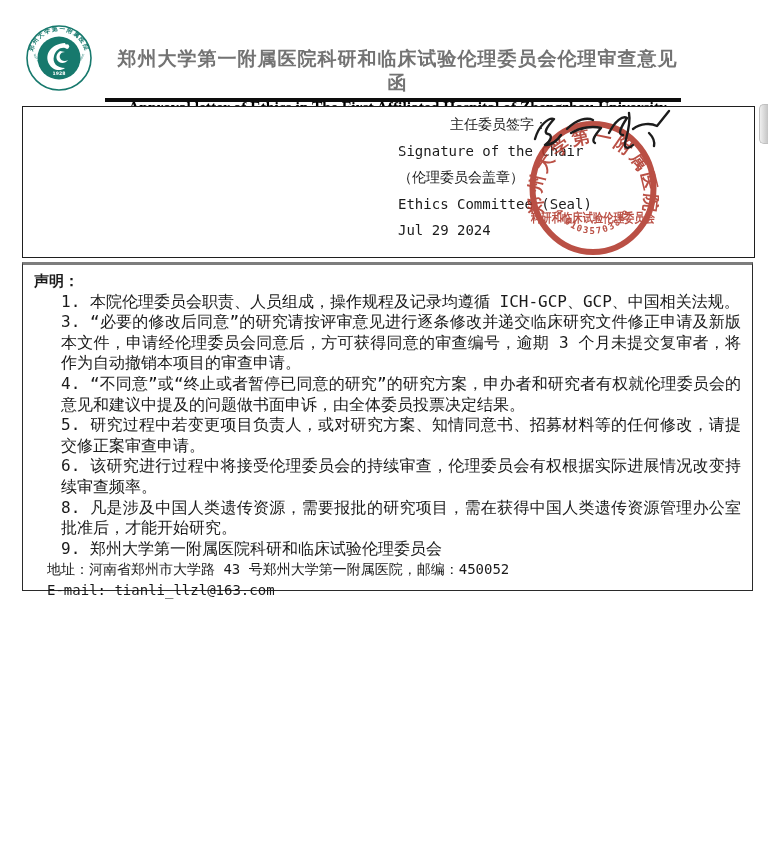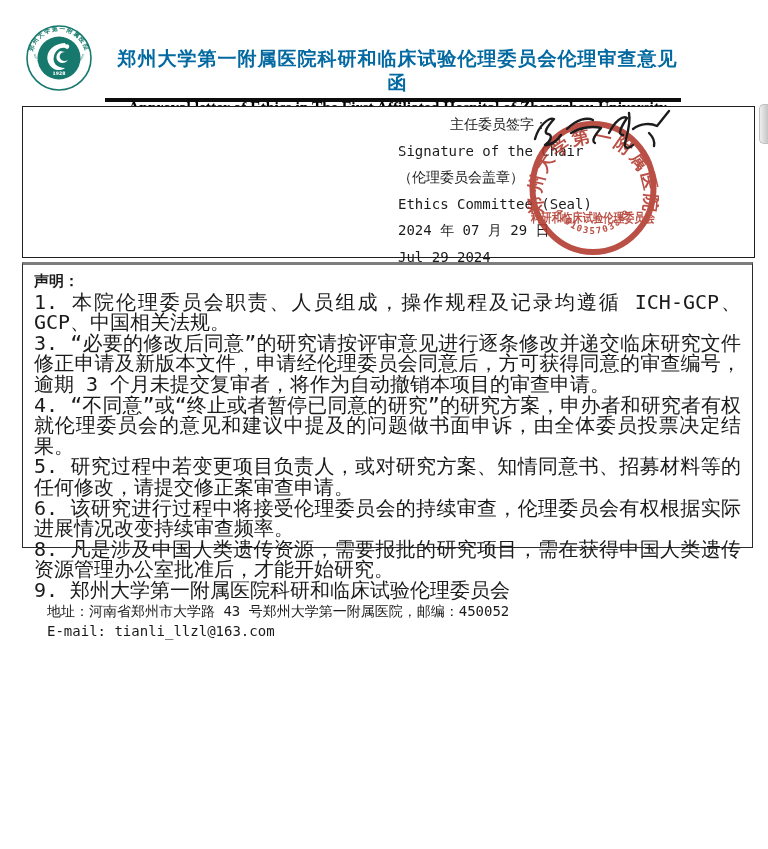--- a/index.html
+++ b/index.html
@@ -5,47 +5,47 @@
   html,body{margin:0;padding:0;background:#ffffff;}
   .page{
     position:relative;width:768px;height:849px;background:#ffffff;overflow:hidden;
     font-family:"DejaVu Sans Mono","Liberation Mono",monospace;color:#1a1a1a;
   }
   
   .logo-wrap{position:absolute;left:13px;top:18px;width:94px;height:80px;}
   .title-block{position:absolute;left:110px;top:46px;width:575px;text-align:center;}
   .title-zh{
     font-family:"DejaVu Sans","Liberation Sans",sans-serif;
-    font-weight:bold;font-size:19px;letter-spacing:1px;color:#0369a1;line-height:24px;
+    font-weight:bold;font-size:19px;letter-spacing:1px;color:#737373;line-height:24px;
   }
   .title-en{
     font-family:"Liberation Serif","DejaVu Serif",serif;
     font-weight:bold;font-size:15.5px;color:#000;line-height:20px;margin-top:3px;
   }
   .head-rule{position:absolute;left:105px;top:98px;width:576px;height:4px;background:#0d0d0d;}
   
   .box-signature{
     position:absolute;left:22px;top:106px;width:731px;height:150px;
     border:1.5px solid #1f1f1f;background:#fff;
   }
   .box-statement{
-    position:absolute;left:22px;top:262px;width:731px;height:286px;
+    position:absolute;left:22px;top:262px;width:731px;height:329px;
     border:1.5px solid #2a2a2a;border-top:3px solid #7d7d7d;background:#fff;
     box-sizing:border-box;padding:6px 11px 16px 11px;
   }
   
   .sig-lines{position:absolute;left:363px;top:4px;width:280px;font-size:14px;line-height:26.5px;}
   .sig-line{white-space:nowrap;margin-left:12px;}
   .sig-line.first{padding-left:52px;}
   .seal-svg{position:absolute;left:504px;top:12px;width:132px;height:138px;}
   .hand-sig{position:absolute;left:498px;top:-8px;width:156px;height:58px;}
   
   .stmt-heading{font-weight:bold;font-size:15px;line-height:20.6px;
     font-family:"DejaVu Sans","Liberation Sans",sans-serif;}
-  .stmt-item{font-size:20px;line-height:20.6px;text-align:justify;}
+  .stmt-item{font-size:16px;line-height:20.6px;text-align:justify;margin-left:27px;}
   .stmt-sub{font-size:14px;line-height:20.6px;padding-left:13px;white-space:nowrap;}
   
   .scroll-thumb{
     position:absolute;right:0;top:104px;width:8px;height:38px;
     background:linear-gradient(to right,#efefef,#c4c4c4);
     border:1px solid #c0c0c0;border-right:none;border-radius:5px 0 0 5px;
   }
 </style>
 </head>
 <body>
@@ -77,21 +77,20 @@
     <div class="title-en">Approval letter of Ethics in The First Affiliated Hospital of Zhengzhou University</div>
   </div>
   <div class="head-rule"></div>
 
   <div class="box-signature">
     <div class="sig-lines">
       <div class="sig-line first">主任委员签字：</div>
       <div class="sig-line">Signature of the Chair</div>
       <div class="sig-line">（伦理委员会盖章）</div>
       <div class="sig-line">Ethics Committee (Seal)</div>
-      <div class="sig-line">2024 年 07 月 29 日</div>
       <div class="sig-line">Jul 29 2024</div>
     </div>
 
     <svg class="seal-svg" viewBox="0 0 132 138">
       <defs>
         <path id="sealArcTop" d="M 15,89 A 52,55 0 1 1 117,89" fill="none"></path>
         <path id="sealArcBottom" d="M 27,90 A 44,46 0 0 0 105,90" fill="none"></path>
       </defs>
       <g opacity="0.88">
         <ellipse cx="66" cy="69" rx="60.5" ry="64" fill="none" stroke="#b1382c" stroke-width="6"></ellipse>

